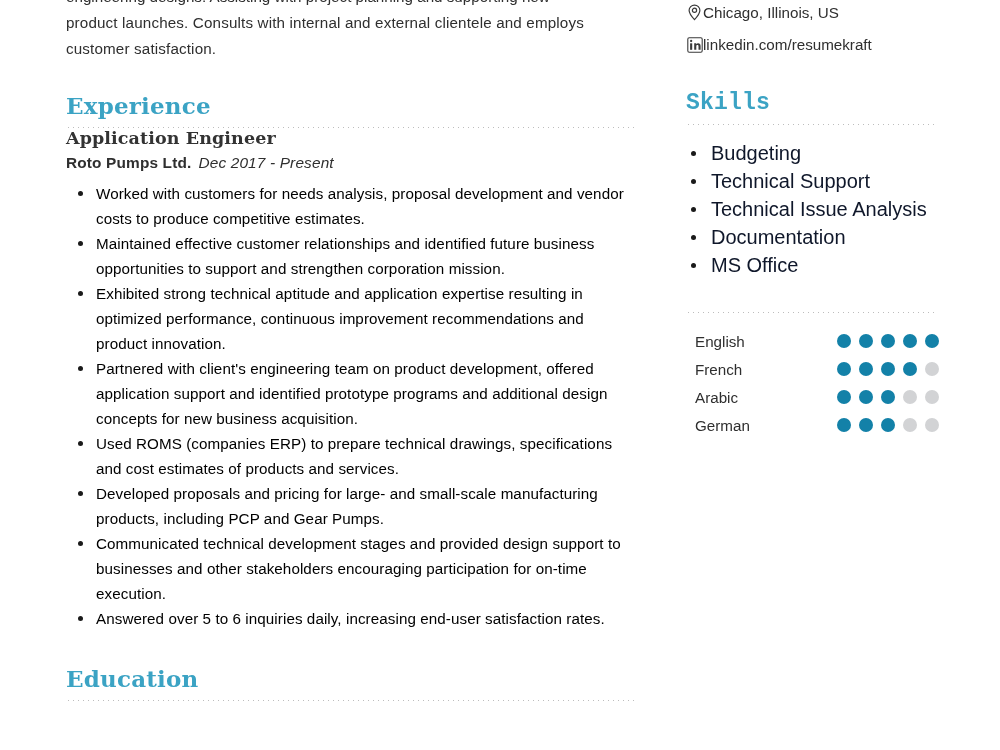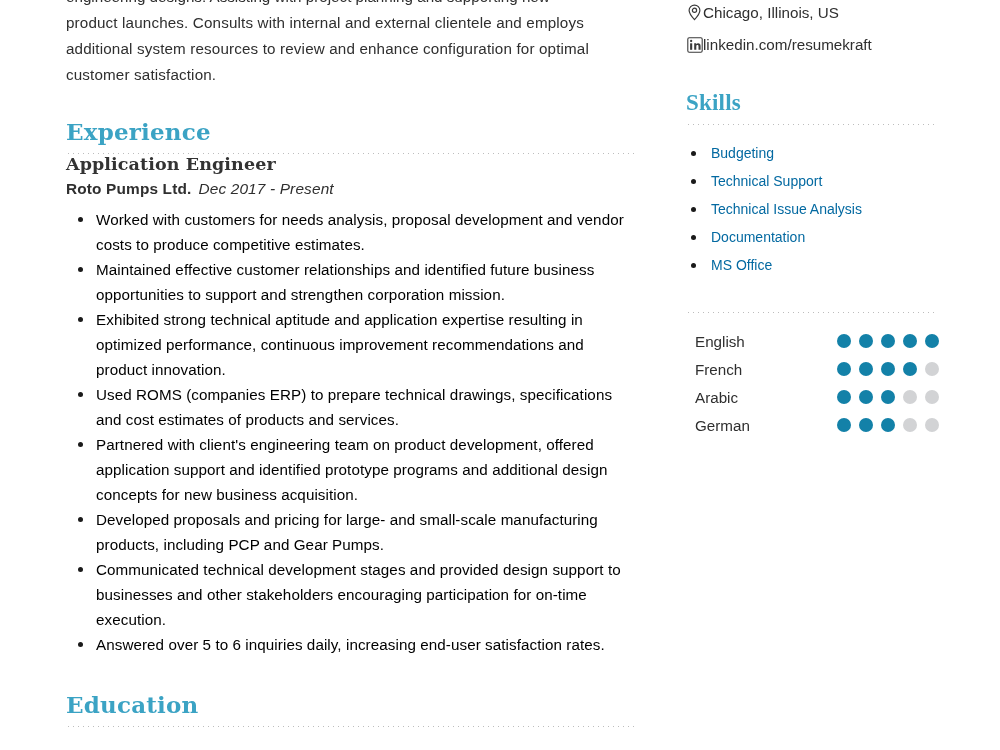--- a/index.html
+++ b/index.html
@@ -134,43 +134,43 @@
     height: 17px;
     flex: 0 0 17px;
     display: flex;
     align-items: center;
     justify-content: center;
     color: #3a3a3a;
   }
   .contact-ico svg { display: block; }
 
   .side-head {
-    font-family: Liberation Serif, serif;
+    font-family: Liberation Mono, monospace;
     font-weight: bold;
     font-size: 23px;
     color: #3ba3c4;
     letter-spacing: 0.2px;
     line-height: 1.05;
   }
   .side-rule {
     height: 1px;
     margin-top: 9px;
     width: 252px;
     background-image: radial-gradient(circle, #bdbdbd 0.8px, rgba(255,255,255,0) 0.9px);
     background-size: 5px 2px;
     background-repeat: repeat-x;
   }
 
   ul.skill-list { list-style: none; margin: 0; padding: 0; }
   ul.skill-list > li {
     position: relative;
     padding-left: 25px;
-    font-size: 14px;
+    font-size: 20px;
     line-height: 28px;
-    color: #0369a1;
+    color: #0f172a;
   }
   ul.skill-list > li::before {
     content: "";
     position: absolute;
     left: 5px;
     top: 12px;
     width: 5px;
     height: 5px;
     border-radius: 50%;
     background: #1a1a1a;
@@ -203,40 +203,39 @@
 <div class="page">
 
   <div class="main-col">
 
     <div class="summary-clip">
       <div class="clipline">engineering designs. Assisting with project planning and supporting new</div>
     </div>
 
     <div class="summary-tail">
       <div>product launches. Consults with internal and external clientele and employs</div>
-      <div>additional system resources to review and enhance configuration for optimal</div>
       <div>customer satisfaction.</div>
     </div>
 
     <div class="section" style="margin-top:32px;">
       <div class="sec-head">Experience</div>
       <div class="dot-rule"></div>
 
       <div style="">
         <div class="job-title">Application Engineer</div>
         <div class="job-meta" style="margin-top:6px;">
           <span class="job-company">Roto Pumps Ltd.</span><span class="job-dates">Dec 2017 - Present</span>
         </div>
 
         <ul class="bullets" style="margin-top:9px;">
           <li>Worked with customers for needs analysis, proposal development and vendor costs to produce competitive estimates.</li>
           <li>Maintained effective customer relationships and identified future business opportunities to support and strengthen corporation mission.</li>
           <li>Exhibited strong technical aptitude and application expertise resulting in optimized performance, continuous improvement recommendations and product innovation.</li>
+          <li>Partnered with client's engineering team on product development, offered application support and identified prototype programs and additional design concepts for new business acquisition.</li>
           <li>Used ROMS (companies ERP) to prepare technical drawings, specifications and cost estimates of products and services.</li>
-          <li>Partnered with client's engineering team on product development, offered application support and identified prototype programs and additional design concepts for new business acquisition.</li>
           <li>Developed proposals and pricing for large- and small-scale manufacturing products, including PCP and Gear Pumps.</li>
           <li>Communicated technical development stages and provided design support to businesses and other stakeholders encouraging participation for on-time execution.</li>
           <li>Answered over 5 to 6 inquiries daily, increasing end-user satisfaction rates.</li>
         </ul>
       </div>
     </div>
 
     <div class="section" style="margin-top:36px;">
       <div class="sec-head">Education</div>
       <div class="dot-rule"></div>

